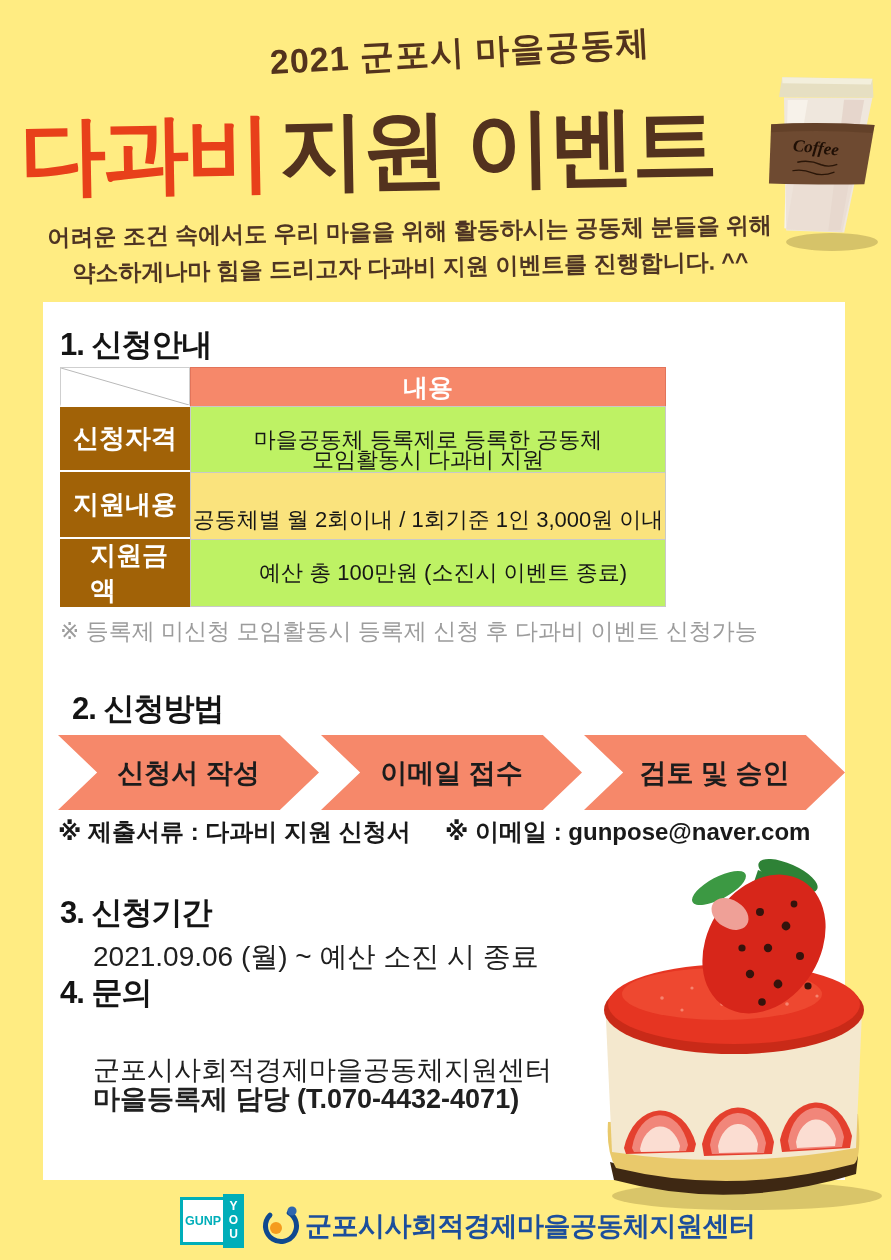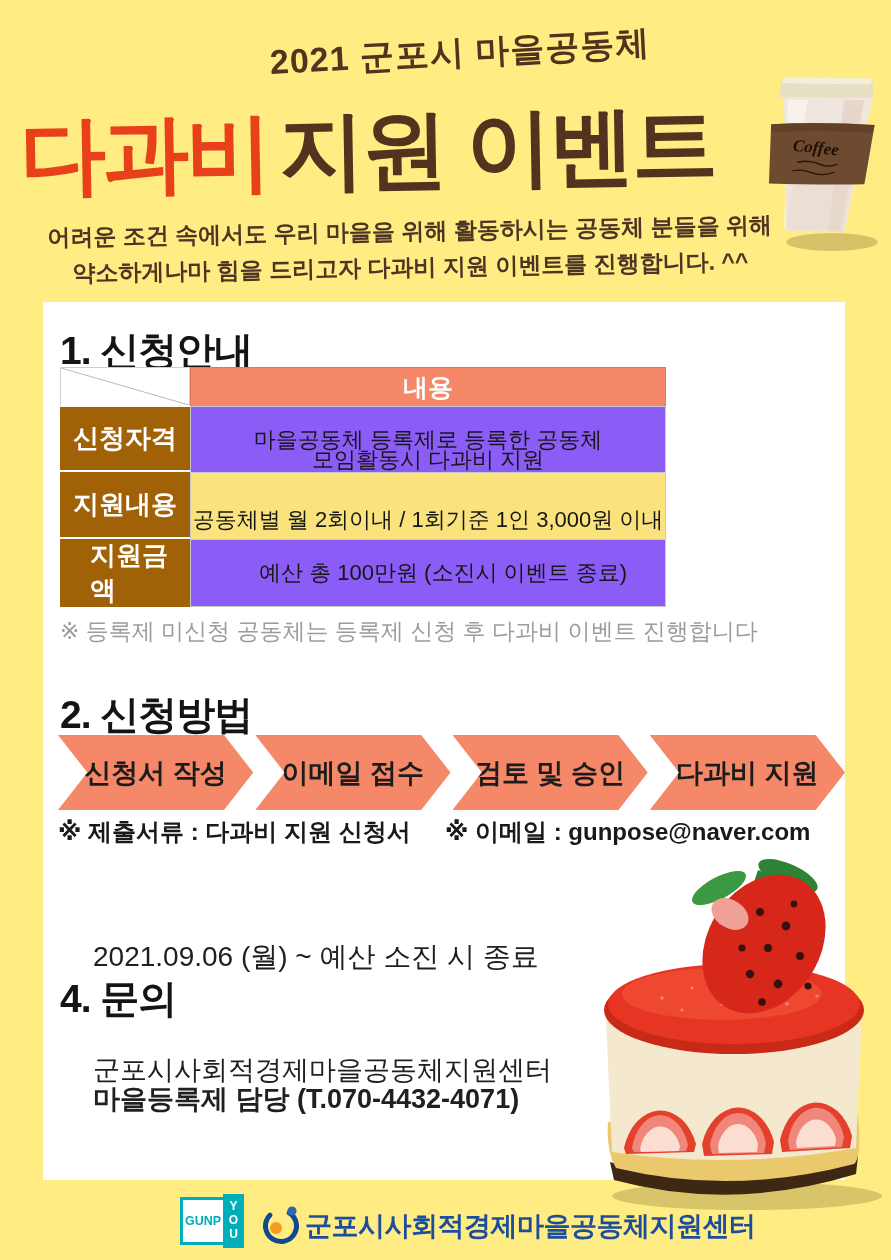--- a/index.html
+++ b/index.html
@@ -23,34 +23,34 @@
   .big-title .rest { color:#53321E; margin-left:10px; }
   .desc {
     position:absolute; left:0; top:214px; width:820px; text-align:center;
     font-size:23px; font-weight:700; color:#4E3423; line-height:1.55;
     transform:rotate(-1deg);
   }
   
   .cup { position:absolute; left:758px; top:62px; width:132px; height:192px; }
   
   .panel { position:absolute; left:43px; top:302px; width:802px; height:878px; background:#fff; }
-  .sec-title { position:absolute; font-size:39px; font-weight:800; color:#141414; letter-spacing:-1px; }
+  .sec-title { position:absolute; font-size:31px; font-weight:800; color:#141414; letter-spacing:-1px; }
   
   .tbl { position:absolute; left:60px; top:367px; width:606px; }
   .trow { display:flex; margin-top:-1px; }
   .trow:first-child { margin-top:0; }
   .lcell {
     width:130px; background:#a16207; color:#fff; font-weight:800; font-size:26px;
     display:flex; align-items:center; justify-content:center;
     border-bottom:3px solid #fff;
   }
   .trow:last-child .lcell { border-bottom:none; }
   .corner { background:#fff; border:1px solid #CFCFCF; border-bottom:3px solid #fff; position:relative; }
   .ccell {
-    flex:1; background:#8b5cf6; border:1px solid #C9C9C9; color:#161616; font-size:22px;
+    flex:1; background:#bef264; border:1px solid #C9C9C9; color:#161616; font-size:22px;
     display:flex; flex-direction:column; align-items:center; justify-content:center;
     text-align:center; line-height:1.45;
   }
   .ccell.hdr { background:#F6886A; color:#fff; font-weight:800; font-size:25px; border:1px solid #E2745A; }
   .ccell.yellow { background:#FAE37D;gap:28px; }
   .h-head { height:40px; } .h-r1 { height:67px; } .h-r2 { height:68px; } .h-r3 { height:68px;padding-left:30px; }
   .tbl-note { position:absolute; left:60px; top:616px; font-size:23px; color:#9C9C9C; }
   
   .steps { position:absolute; left:58px; top:735px; width:787px; height:75px; display:flex; gap:2px; }
   .step {
@@ -141,34 +141,34 @@
         <div>모임활동시 다과비 지원</div>
         <div>공동체별 월 2회이내  / 1회기준 1인 3,000원 이내 지원</div>
       </div>
     </div>
     <div class="trow">
       <div class="lcell h-r3">지원금액</div>
       <div class="ccell h-r3">예산 총 100만원 (소진시 이벤트 종료)</div>
     </div>
   </div>
 
-  <div class="tbl-note">※ 등록제 미신청 공동체는 등록제 신청 후 다과비 이벤트 진행합니다</div>
-
-  <div class="sec-title" style="left:60px; top:688px;">2. 신청방법</div>
+  <div class="tbl-note">※ 등록제 미신청 모임활동시 등록제 신청 후 다과비 이벤트 신청가능</div>
+
+  <div class="sec-title" style="left:72px; top:688px;">2. 신청방법</div>
 
   <div class="steps">
     <div class="step">신청서 작성</div>
     <div class="step">이메일 접수</div>
     <div class="step">검토 및 승인</div>
-    <div class="step">다과비 지원</div>
   </div>
 
   <div class="s2-note" style="left:445px;">※ 이메일 : gunpose@naver.com</div>
   <div class="s2-note" style="left:58px;">※ 제출서류 : 다과비 지원 신청서</div>
 
+  <div class="sec-title" style="left:60px; top:892px;">3. 신청기간</div>
   <div class="body-line" style="top:938px; font-size:28px;">2021.09.06 (월)  ~  예산 소진 시 종료</div>
 
   <div class="sec-title" style="left:60px; top:972px;">4. 문의</div>
   <div class="body-line" style="top:1052px;">군포시사회적경제마을공동체지원센터</div>
   <div class="body-line bold" style="top:1081px;">마을등록제 담당 (T.070-4432-4071)</div>
 
   <div class="cake">
     <svg width="316" height="368" viewBox="0 0 316 368">
       <ellipse cx="175" cy="344" rx="135" ry="14" fill="rgba(80,60,20,0.22)"></ellipse>
       <path d="M38,310 Q160,346 286,304 L284,322 Q160,360 42,328 Z" fill="#3E2813"></path>

